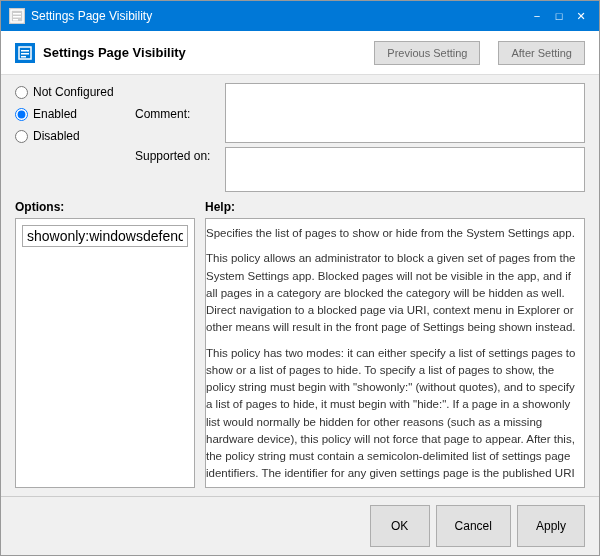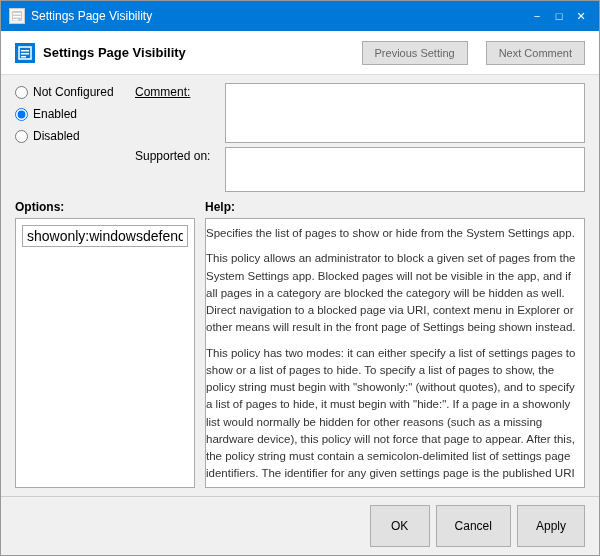--- a/index.html
+++ b/index.html
@@ -123,22 +123,21 @@
       cursor: pointer;
     }
     .radio-input {
       width: 13px;
       height: 13px;
       cursor: pointer;
     }
     .comment-block {
       display: flex;
       gap: 0;
-      align-items: flex-start;
-      text-decoration: underline;
+      align-items: center;
     }
     .comment-label-col {
       width: 90px;
       padding-top: 2px;
     }
     .comment-textarea {
       flex: 1;
       height: 60px;
       border: 1px solid #aaa;
       background: white;
@@ -274,21 +273,21 @@
       <svg width="14" height="14" viewBox="0 0 14 14">
         <rect x="1" y="1" width="12" height="12" fill="none" stroke="white" stroke-width="1.5"></rect>
         <rect x="3" y="4" width="8" height="1.5" fill="white"></rect>
         <rect x="3" y="7" width="8" height="1.5" fill="white"></rect>
         <rect x="3" y="10" width="5" height="1.5" fill="white"></rect>
       </svg>
     </div>
     <span class="content-header-title">Settings Page Visibility</span>
     <div class="header-buttons">
       <button class="header-btn">Previous Setting</button>
-      <button class="header-btn">Next Comment</button>
+      <button class="header-btn">After Setting</button>
     </div>
   </div>
 
   <div class="main-area">
 
     <div class="top-section">
 
       <div class="radio-group">
         <label class="radio-item">
           <input type="radio" class="radio-input" name="config" style="">

